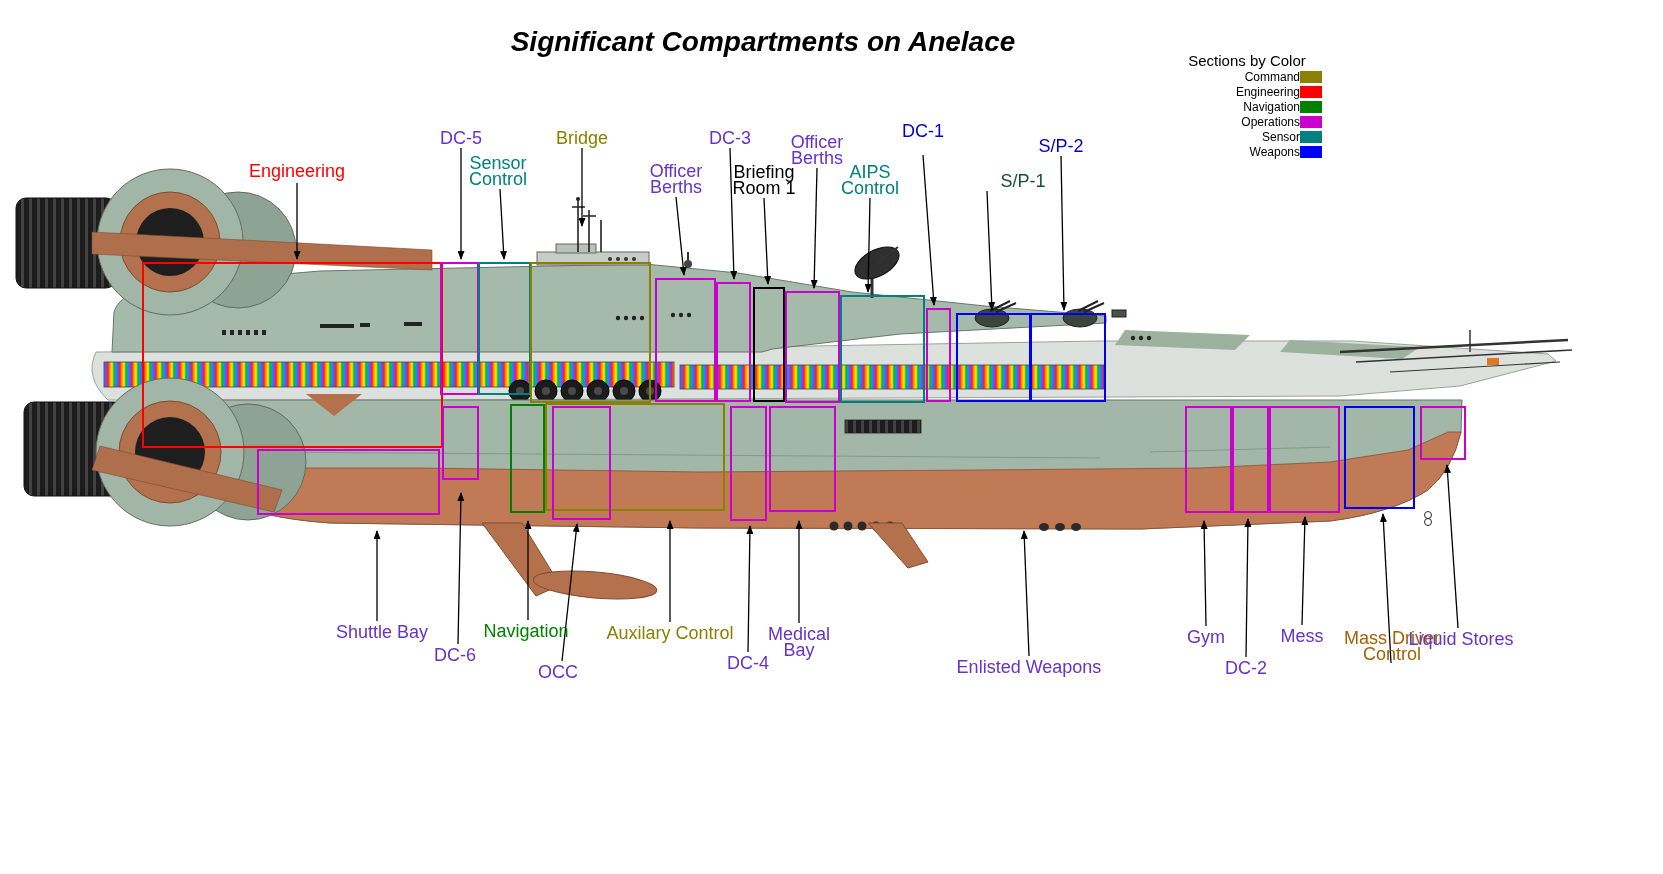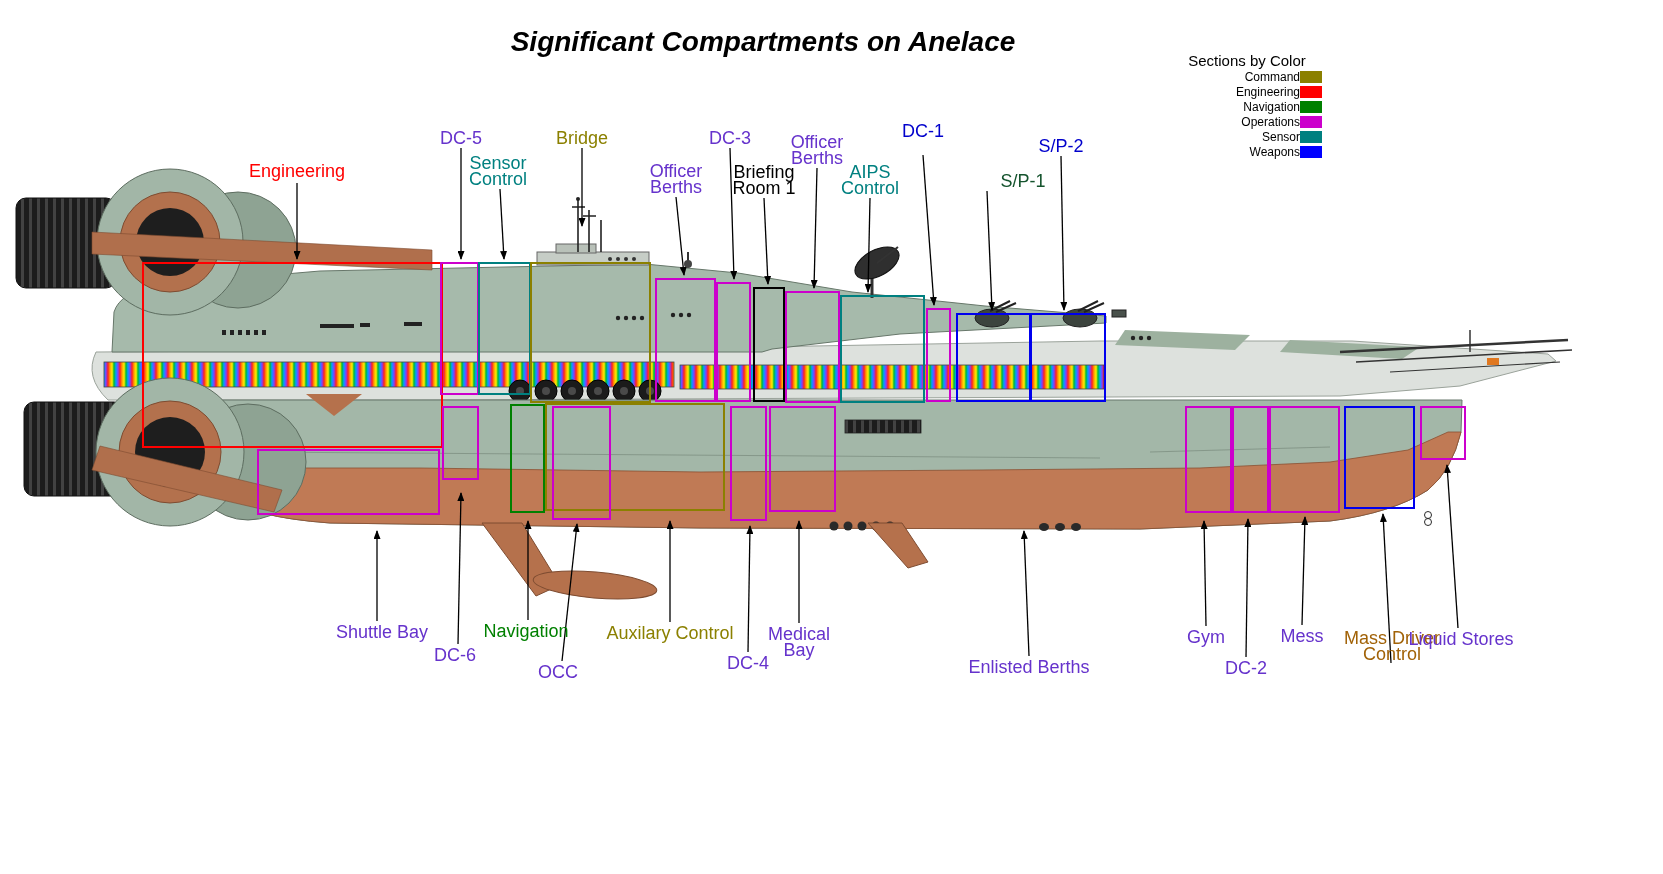--- a/index.html
+++ b/index.html
@@ -266,21 +266,21 @@
   <div class="lbl" style="left: 987px; top: 173px; color: #14532d; margin-left: 36px;">S/P-1</div>
   <div class="lbl" style="left: 1061px; top: 138px; color: rgb(0, 0, 204);">S/P-2</div>
   <div class="lbl" style="left: 382px; top: 624px; color: rgb(102, 51, 204);">Shuttle Bay</div>
   <div class="lbl" style="left: 455px; top: 647px; color: rgb(102, 51, 204);">DC-6</div>
   <div class="lbl" style="left: 526px; top: 623px; color: rgb(0, 128, 0);">Navigation</div>
   <div class="lbl" style="left: 558px; top: 664px; color: rgb(102, 51, 204);">OCC</div>
   <div class="lbl" style="left: 670px; top: 625px; color: rgb(139, 128, 0);">Auxilary Control</div>
   <div class="lbl" style="left: 748px; top: 655px; color: rgb(102, 51, 204); text-align: center;">DC-4</div>
   <div class="lbl" style="left: 799px; top: 626px; color: rgb(102, 51, 204);">Medical
 Bay</div>
-  <div class="lbl" style="left: 1029px; top: 659px; color: rgb(102, 51, 204);">Enlisted Berths</div>
+  <div class="lbl" style="left: 1029px; top: 659px; color: rgb(102, 51, 204);">Enlisted Weapons</div>
   <div class="lbl" style="left: 1206px; top: 629px; color: rgb(102, 51, 204);">Gym</div>
   <div class="lbl" style="left: 1246px; top: 660px; color: rgb(102, 51, 204);">DC-2</div>
   <div class="lbl" style="left: 1302px; top: 628px; color: rgb(102, 51, 204);">Mess</div>
   <div class="lbl" style="left: 1392px; top: 630px; color: #a16207;">Mass Driver
 Control</div>
   <div class="lbl" style="left: 1461px; top: 631px; color: rgb(102, 51, 204);">Liquid Stores</div>
 
 </div>
 
 </body></html>

